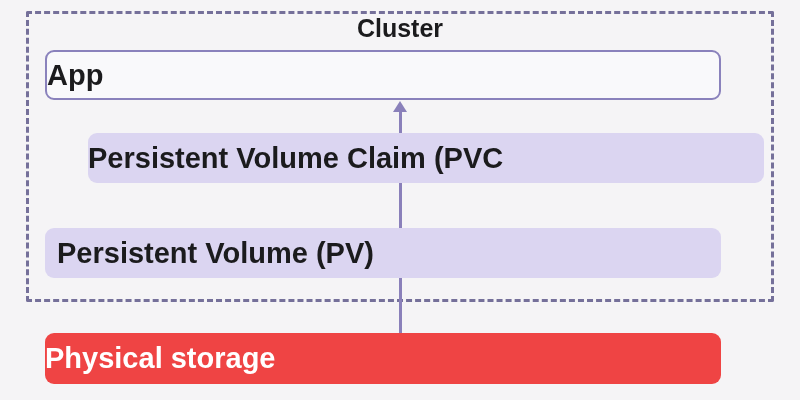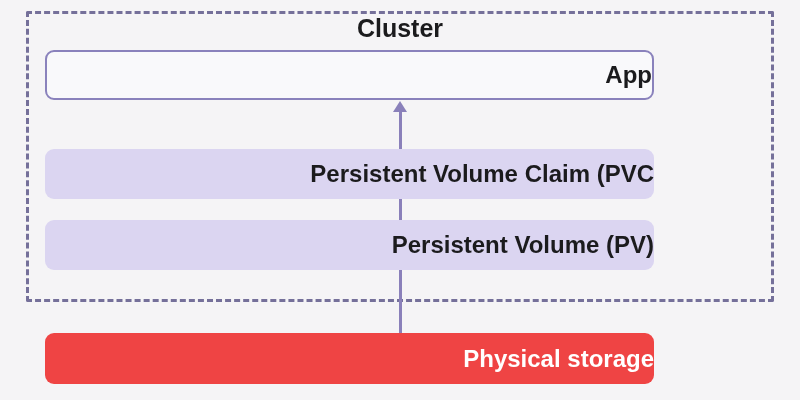--- a/index.html
+++ b/index.html
@@ -36,44 +36,46 @@
     font-size: 25px;
     font-weight: bold;
     color: #1b1b1d;
     z-index: 4;
   }
 
   
   .node {
     position: absolute;
     left: 45px;
-    width: 609px;
+    width: 676px;
     height: 50px;
     box-sizing: border-box;
     border-radius: 9px;
     display: flex;
     align-items: center;
-    justify-content: flex-end;
-    font-size: 24px;
+    justify-content: flex-start;
+    font-size: 29px;
     font-weight: bold;
     color: #1b1b1d;
     z-index: 3;
   }
   .node-app {
     top: 50px;
     background: #f9f9fb;
     border: 2px solid #8a82bc;
   }
   .node-pvc {
-    top: 149px;
+    top: 133px;
     background: #dbd5f1;
+    margin-left: 43px;
   }
   .node-pv {
-    top: 220px;
+    top: 228px;
     background: #dbd5f1;
+    padding-left: 12px;
   }
   .node-storage {
     top: 333px;
     height: 51px;
     background: #ef4444;
     color: #ffffff;
   }
 
   
   .arrow-line {

